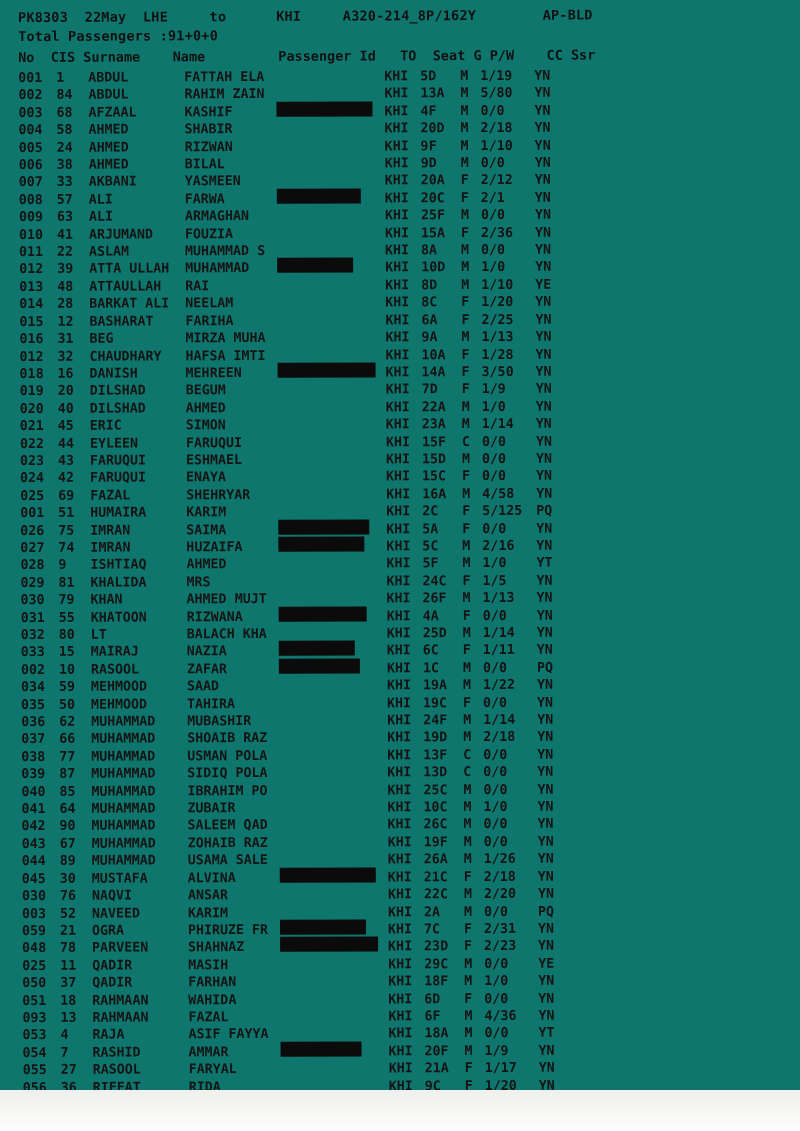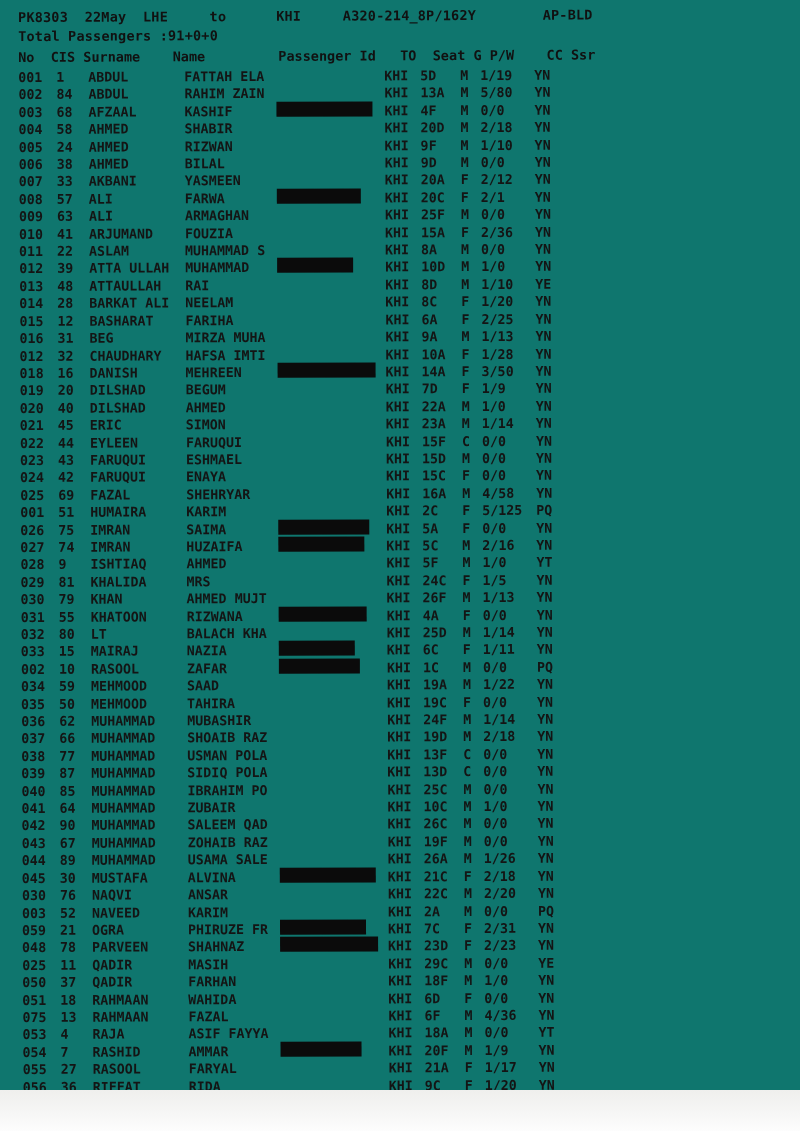--- a/index.html
+++ b/index.html
@@ -820,21 +820,21 @@
               <td class="c-name">WAHIDA</td>
               <td class="c-pid"> </td>
               <td class="c-to">KHI</td>
               <td class="c-seat">6D</td>
               <td class="c-g">F</td>
               <td class="c-pw">0/0</td>
               <td class="c-cc">YN</td>
               <td class="c-ssr"></td>
             </tr>
             <tr>
-              <td class="c-no">075</td>
+              <td class="c-no">093</td>
               <td class="c-cis">13</td>
               <td class="c-sur">RAHMAAN</td>
               <td class="c-name">FAZAL</td>
               <td class="c-pid"> </td>
               <td class="c-to">KHI</td>
               <td class="c-seat">6F</td>
               <td class="c-g">M</td>
               <td class="c-pw">4/36</td>
               <td class="c-cc">YN</td>
               <td class="c-ssr"></td>

